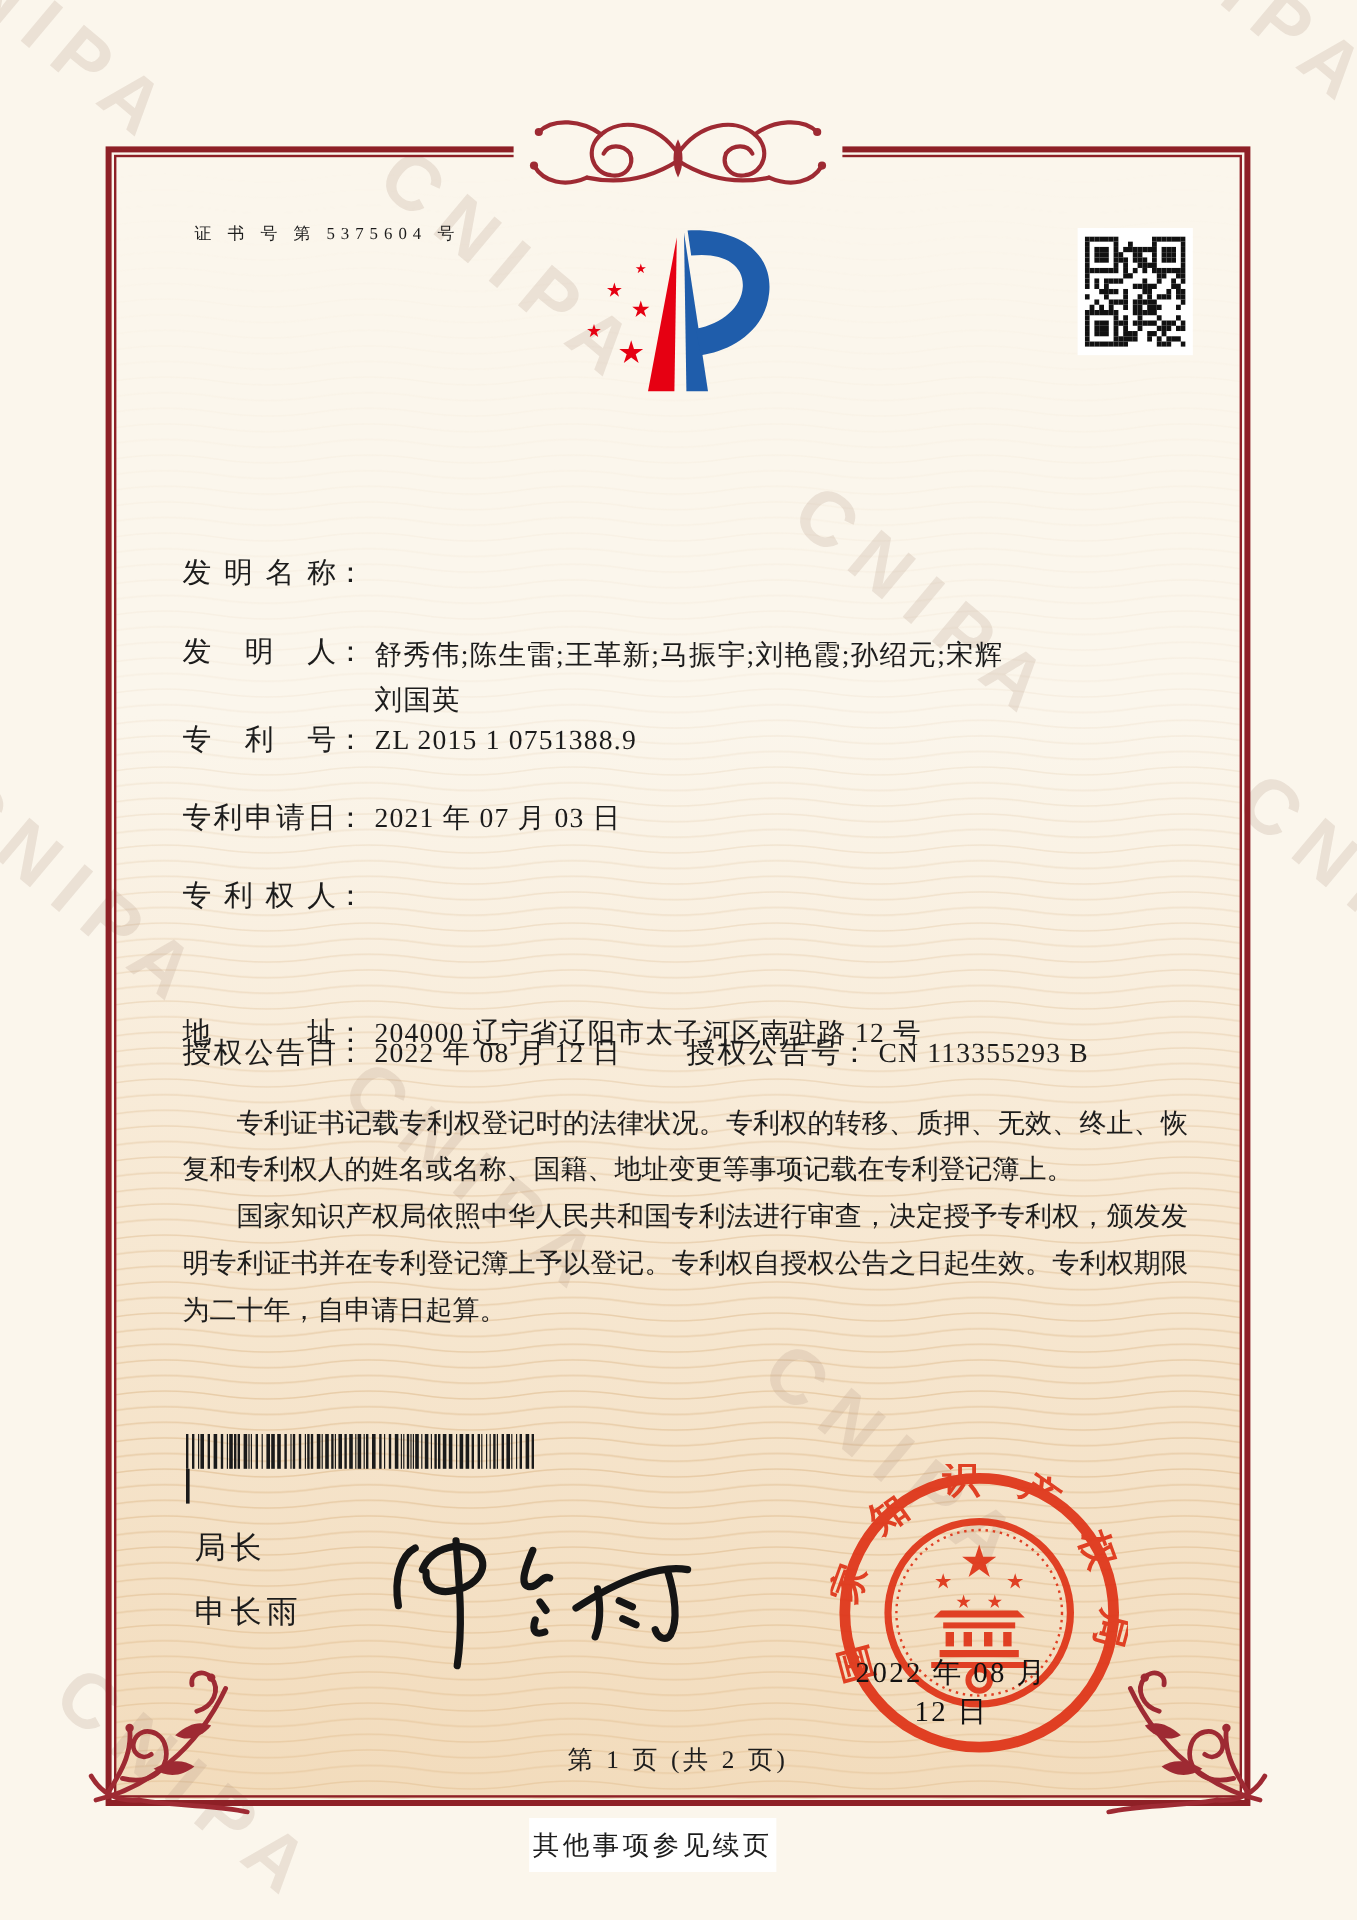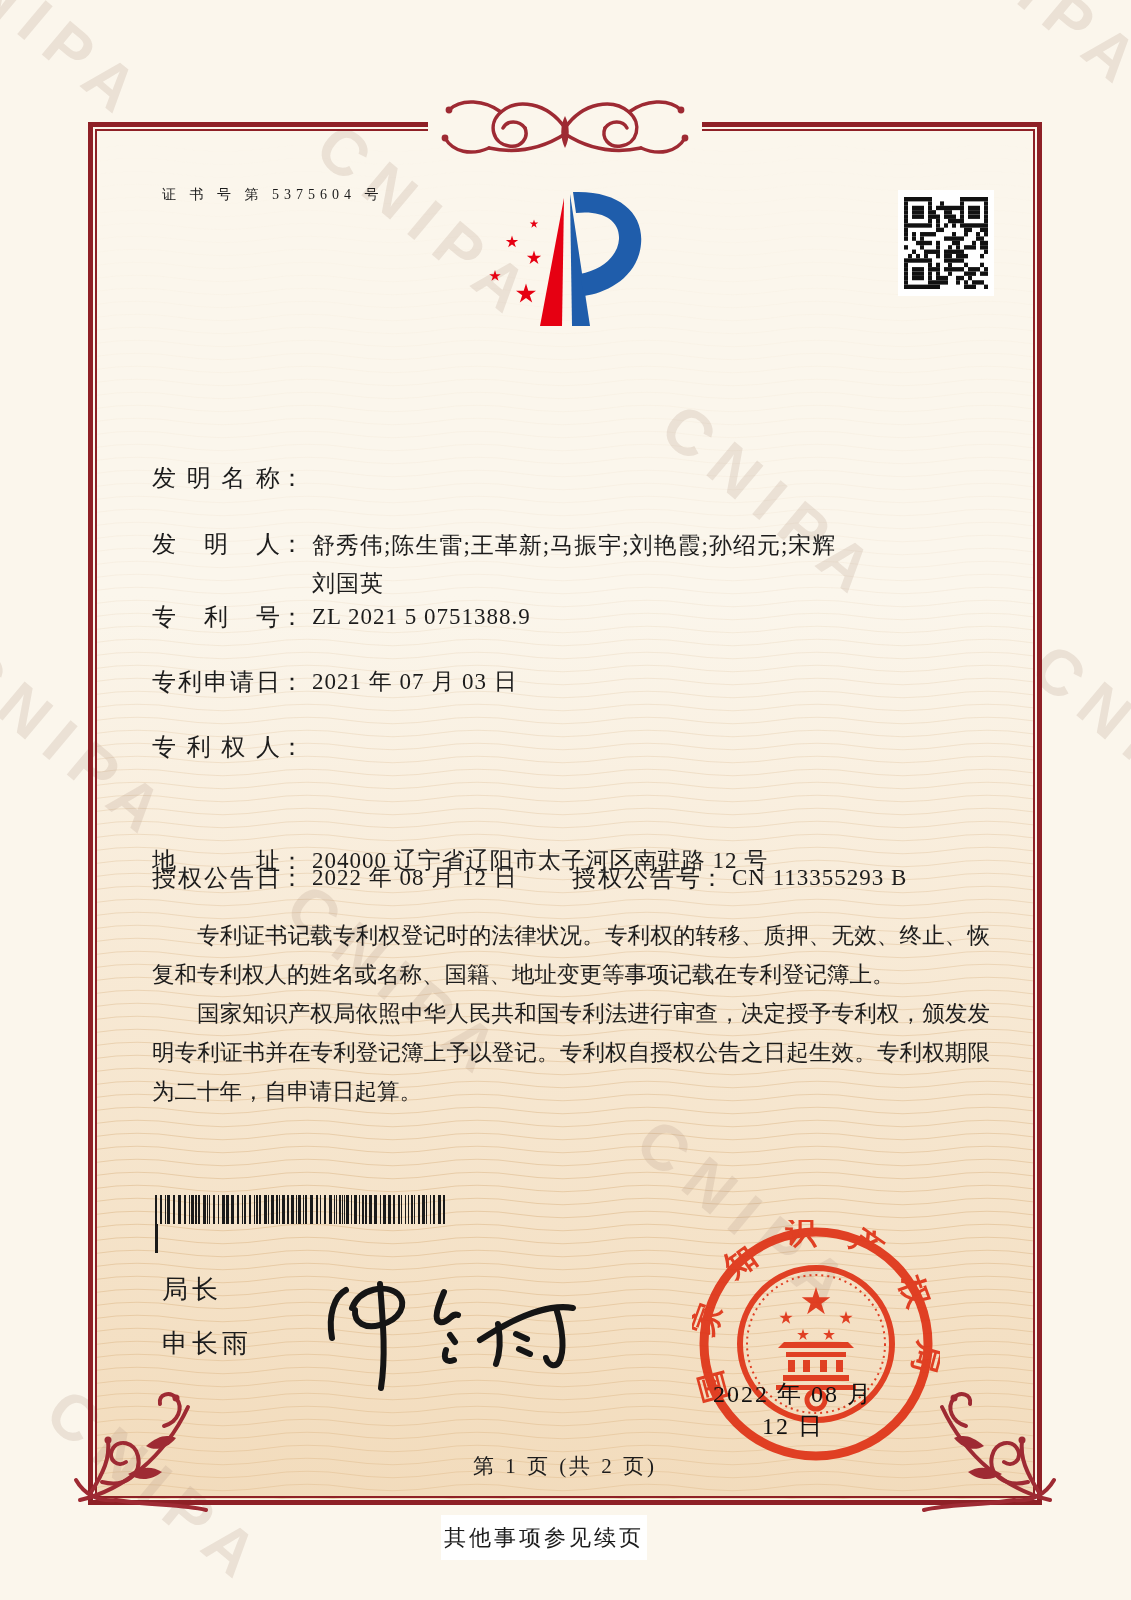--- a/index.html
+++ b/index.html
@@ -408,21 +408,21 @@
   </div>
   <div class="abs frow" style="top:527px">
     <span class="lbl">发明人</span>
       <span class="colon">：</span>
       <span class="val" style="line-height:38px">舒秀伟;陈生雷;王革新;马振宇;刘艳霞;孙绍元;宋辉
 刘国英</span>
   </div>
   <div class="abs frow" style="top:600px">
     <span class="lbl">专利号</span>
       <span class="colon">：</span>
-      <span class="val">ZL 2021 5 0751388.9</span>
+      <span class="val">ZL 2015 1 0751388.9</span>
   </div>
   <div class="abs frow" style="top:665px">
     <span class="lbl">专利申请日</span>
       <span class="colon">：</span>
       <span class="val">2021 年 07 月 03 日</span>
   </div>
   <div class="abs frow" style="top:730px">
     <span class="lbl">专利权人</span>
       <span class="colon">：</span>
   </div>

